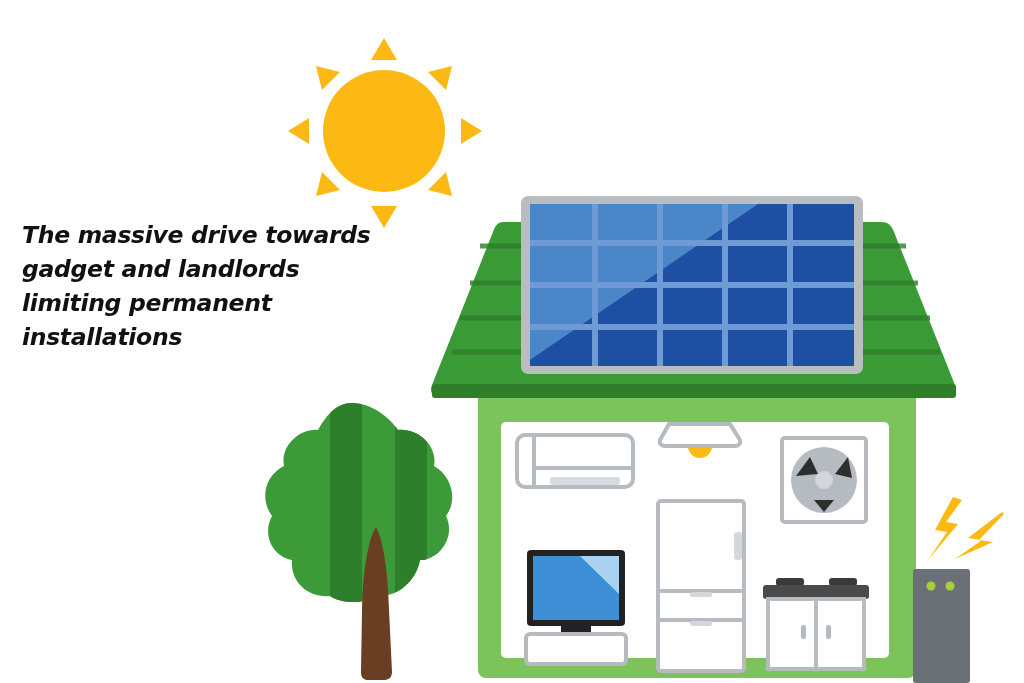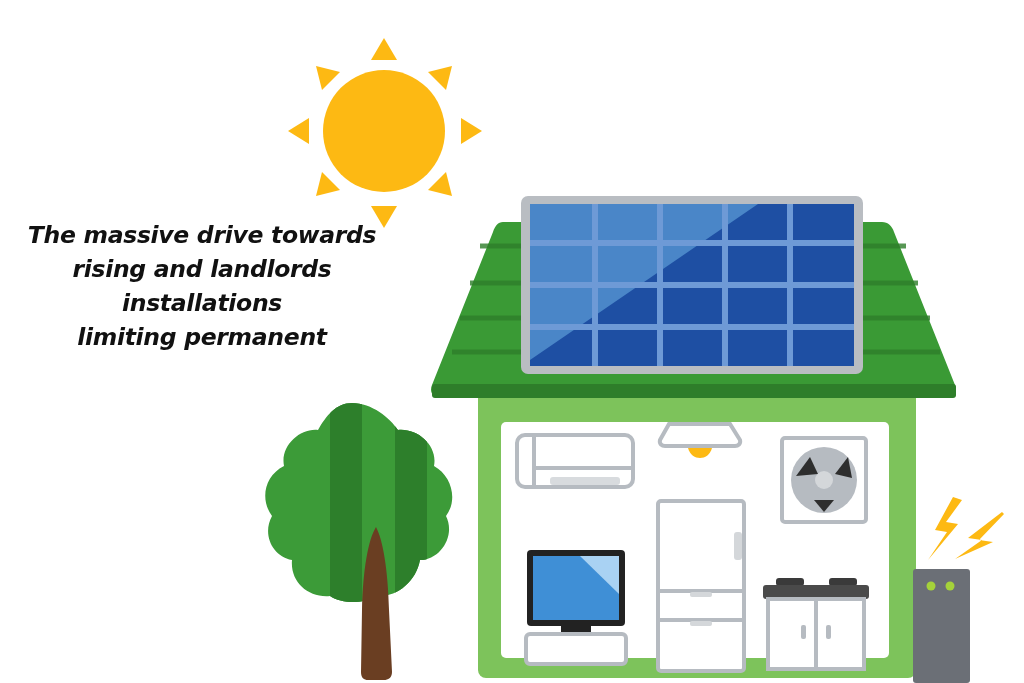--- a/index.html
+++ b/index.html
@@ -1,33 +1,33 @@
 <!DOCTYPE html>
 <html><head>
 <meta charset="utf-8">
 <style>
   html, body { margin: 0; padding: 0; }
   body { width: 1024px; height: 683px; background: #ffffff; position: relative; overflow: hidden; font-family: "DejaVu Sans", sans-serif; }
   .caption {
     position: absolute; left: 22px; top: 218px; width: 360px;
-    text-align: center; font-style: italic; font-weight: bold;
+    font-style: italic; font-weight: bold;
     font-size: 23.5px; line-height: 34px; color: #111111;
     font-family: "DejaVu Sans", sans-serif; letter-spacing: -0.3px;
   }
   .caption span { display: block; white-space: nowrap; }
   svg.scene { position: absolute; left: 0; top: 0; }
 </style>
 </head>
 <body>
 
 <div class="caption">
   <span>The massive drive towards</span>
-  <span>rising and landlords</span>
+  <span>gadget and landlords</span>
+  <span>limiting permanent</span>
   <span>installations</span>
-  <span>limiting permanent</span>
 </div>
 
 <svg class="scene" width="1024" height="683" viewBox="0 0 1024 683">
 
   <g fill="#FDB913">
     <circle cx="384" cy="131" r="61"></circle>
     <polygon points="384,38 371,60 397,60"></polygon>
     <polygon points="384,228 371,206 397,206"></polygon>
     <polygon points="288,131 309,118 309,144"></polygon>
     <polygon points="482,131 461,118 461,144"></polygon>

